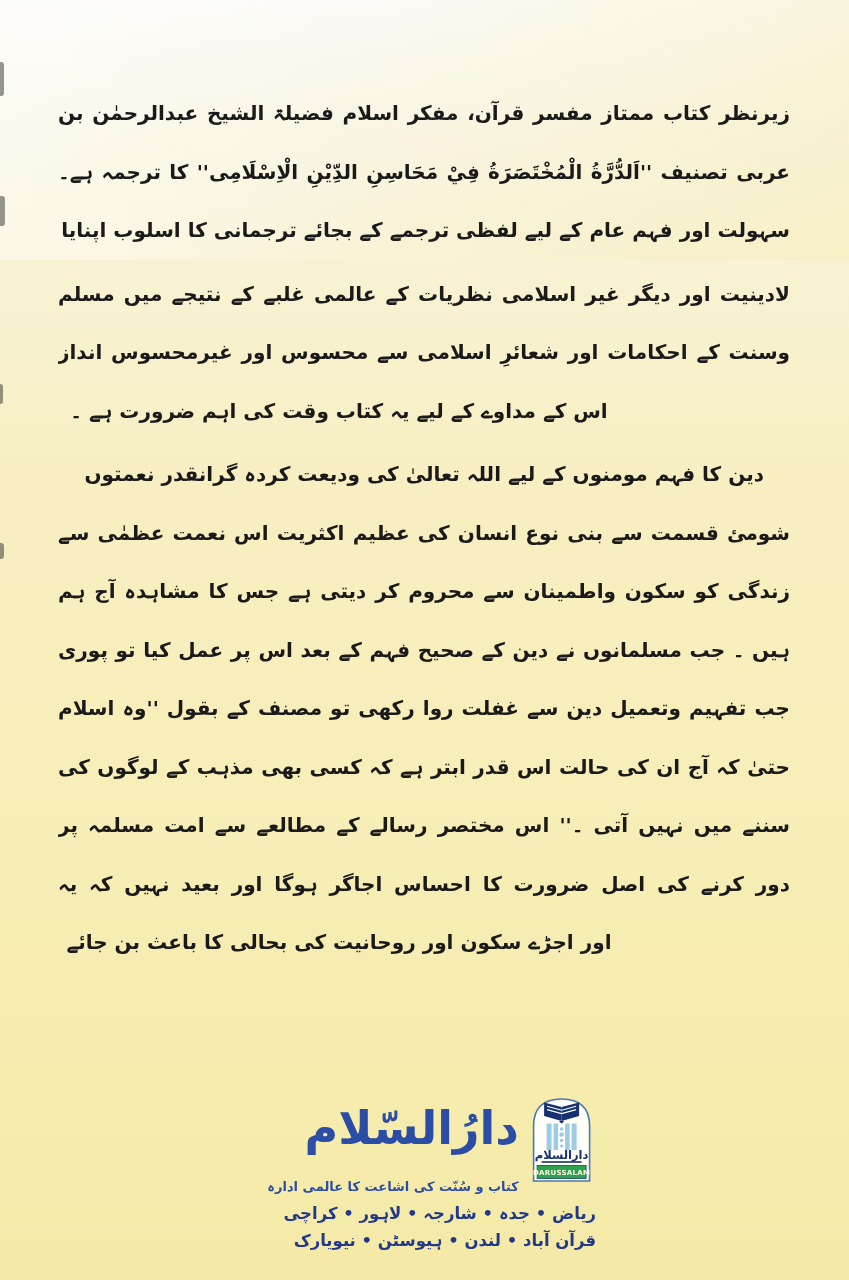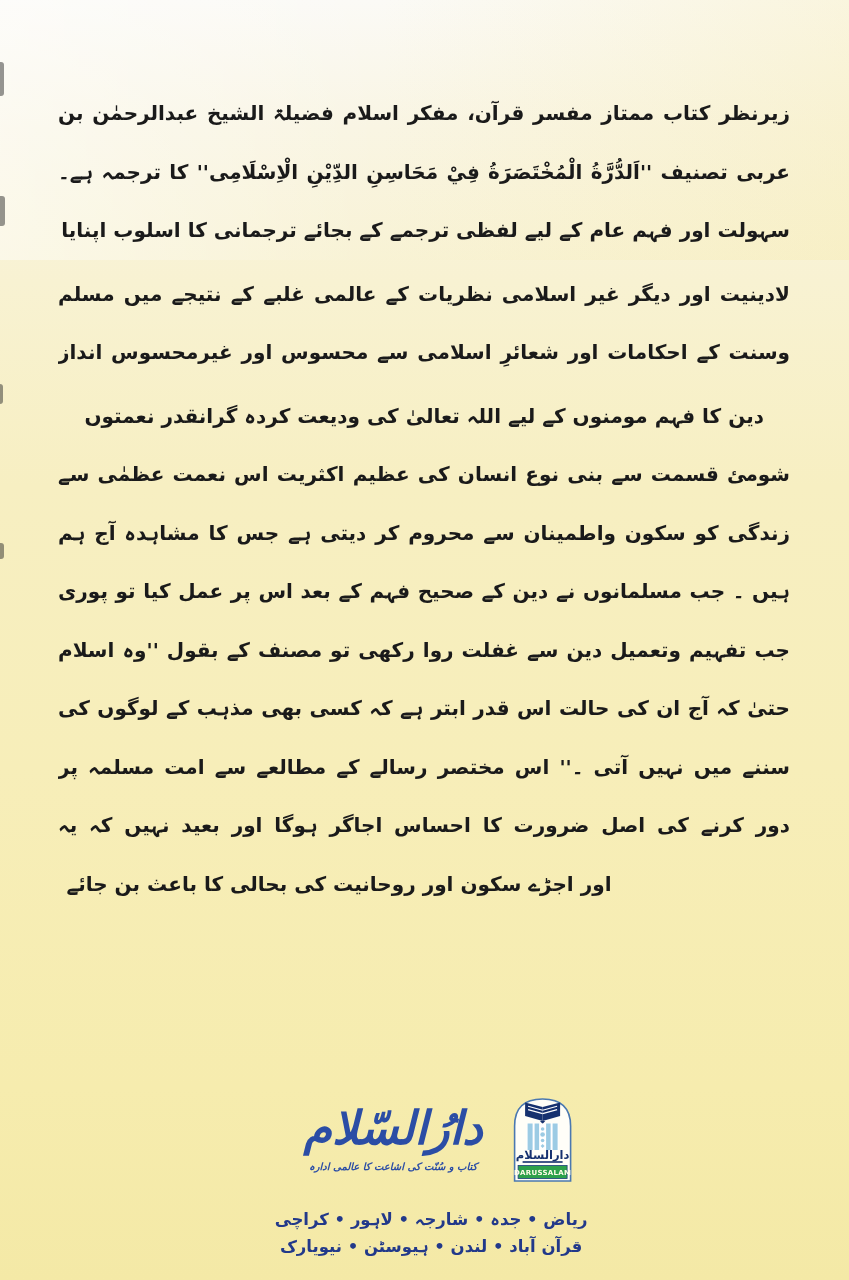--- a/index.html
+++ b/index.html
@@ -53,36 +53,36 @@
   
   .publisher{
     position:absolute;top:1094px;left:50%;
     transform:translateX(-48%);
     width:330px;
   }
   .pub-row{
     display:flex;flex-direction:row;align-items:flex-start;
     justify-content:center;gap:10px;
   }
-  .pub-left{text-align:center;min-width:212px;padding-top:4px;font-style:italic;}
+  .pub-left{min-width:212px;padding-top:4px;}
   .pub-calligraphy{
     direction:rtl;
     font-size:46px;font-weight:bold;line-height:60px;
     color:#2b4da5;
     white-space:nowrap;
   }
   .pub-tagline{
     direction:rtl;
-    font-size:10px;font-weight:bold;line-height:18px;
-    color:#2b4da5;margin-top:0;
+    font-size:13px;font-weight:bold;line-height:18px;
+    color:#2b4da5;margin-top:20px;
     white-space:nowrap;
   }
   .pub-emblem{width:66px;height:92px;flex:0 0 auto;}
   .pub-cities{
-    margin-top:20px;text-align:center;direction:rtl;
+    margin-top:4px;direction:rtl;
     color:#22398a;font-weight:bold;
     font-size:16.5px;line-height:27px;
     white-space:nowrap;
   }
 </style>
 </head>
 <body>
 
 <div class="cover">
   <div class="scan-tint"></div>
@@ -90,20 +90,21 @@
   <div class="artifact a2"></div>
   <div class="artifact a3"></div>
   <div class="artifact a4"></div>
 
   <div class="text-block">
     <div class="line full">زیرنظر کتاب ممتاز مفسر قرآن، مفکر اسلام فضیلۃ الشیخ عبدالرحمٰن بن ناصر بن سعدی رحمۃ اللہ کی</div>
     <div class="line full">عربی تصنیف ''اَلدُّرَّةُ الْمُخْتَصَرَةُ فِيْ مَحَاسِنِ الدِّيْنِ الْاِسْلَامِی'' کا ترجمہ ہے۔ قارئین کی</div>
     <div class="line end">سہولت اور فہم عام کے لیے لفظی ترجمے کے بجائے ترجمانی کا اسلوب اپنایا گیا ہے ۔</div>
     <div class="line full pgap">لادینیت اور دیگر غیر اسلامی نظریات کے عالمی غلبے کے نتیجے میں مسلم معاشروں میں کتاب</div>
     <div class="line full">وسنت کے احکامات اور شعائرِ اسلامی سے محسوس اور غیرمحسوس انداز میں روگردانی کی جارہی ہے</div>
+    <div class="line center">اس کے مداوے کے لیے یہ کتاب وقت کی اہم ضرورت ہے ۔</div>
     <div class="line indent pgap">دین کا فہم مومنوں کے لیے اللہ تعالیٰ کی ودیعت کردہ گرانقدر نعمتوں میں سے ایک ہے ۔</div>
     <div class="line full">شومئ قسمت سے بنی نوع انسان کی عظیم اکثریت اس نعمت عظمٰی سے محروم ہے ۔ یہ محرومی پوری</div>
     <div class="line full">زندگی کو سکون واطمینان سے محروم کر دیتی ہے جس کا مشاہدہ آج ہم اپنے چاروں طرف کر رہے</div>
     <div class="line full">ہیں ۔ جب مسلمانوں نے دین کے صحیح فہم کے بعد اس پر عمل کیا تو پوری دنیا پر غلبہ حاصل کرلیا مگر</div>
     <div class="line full">جب تفہیم وتعمیل دین سے غفلت روا رکھی تو مصنف کے بقول ''وہ اسلام سے دور ہوتے چلے گئے</div>
     <div class="line full">حتیٰ کہ آج ان کی حالت اس قدر ابتر ہے کہ کسی بھی مذہب کے لوگوں کی ایسی حالت دیکھنے اور</div>
     <div class="line full">سننے میں نہیں آتی ۔'' اس مختصر رسالے کے مطالعے سے امت مسلمہ پر چھائی ہوئی ذلت ونکبت</div>
     <div class="line full">دور کرنے کی اصل ضرورت کا احساس اجاگر ہوگا اور بعید نہیں کہ یہ احساس عظمت رفتہ کی بازیابی</div>
     <div class="line center">اور اجڑے سکون اور روحانیت کی بحالی کا باعث بن جائے ۔</div>
   </div>

